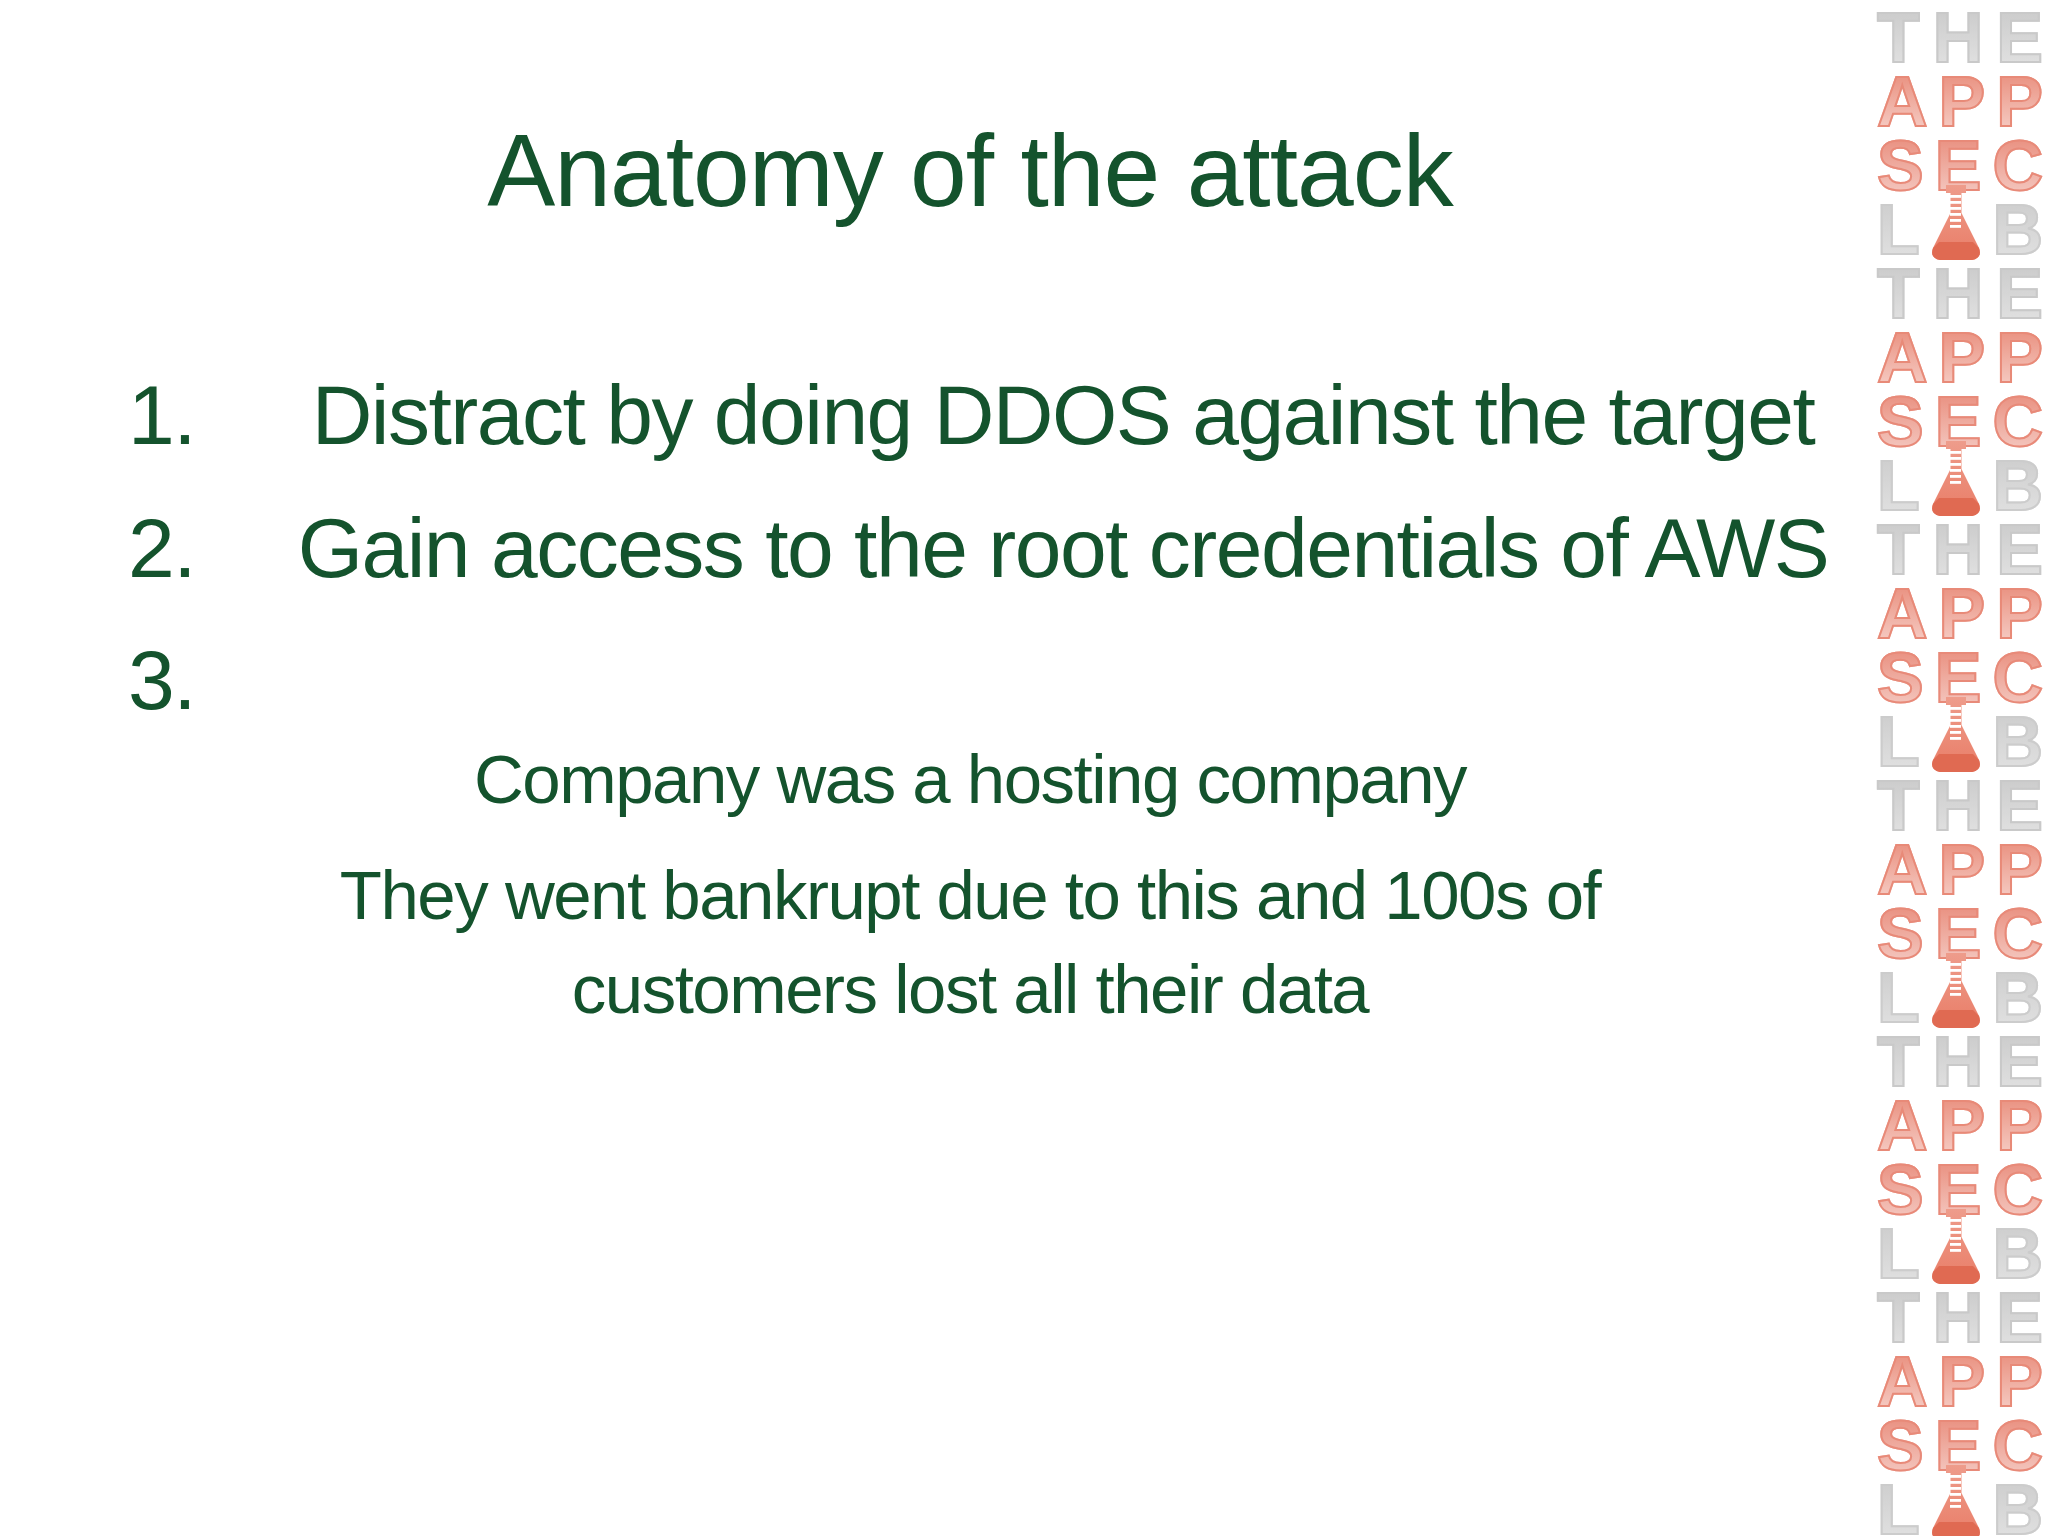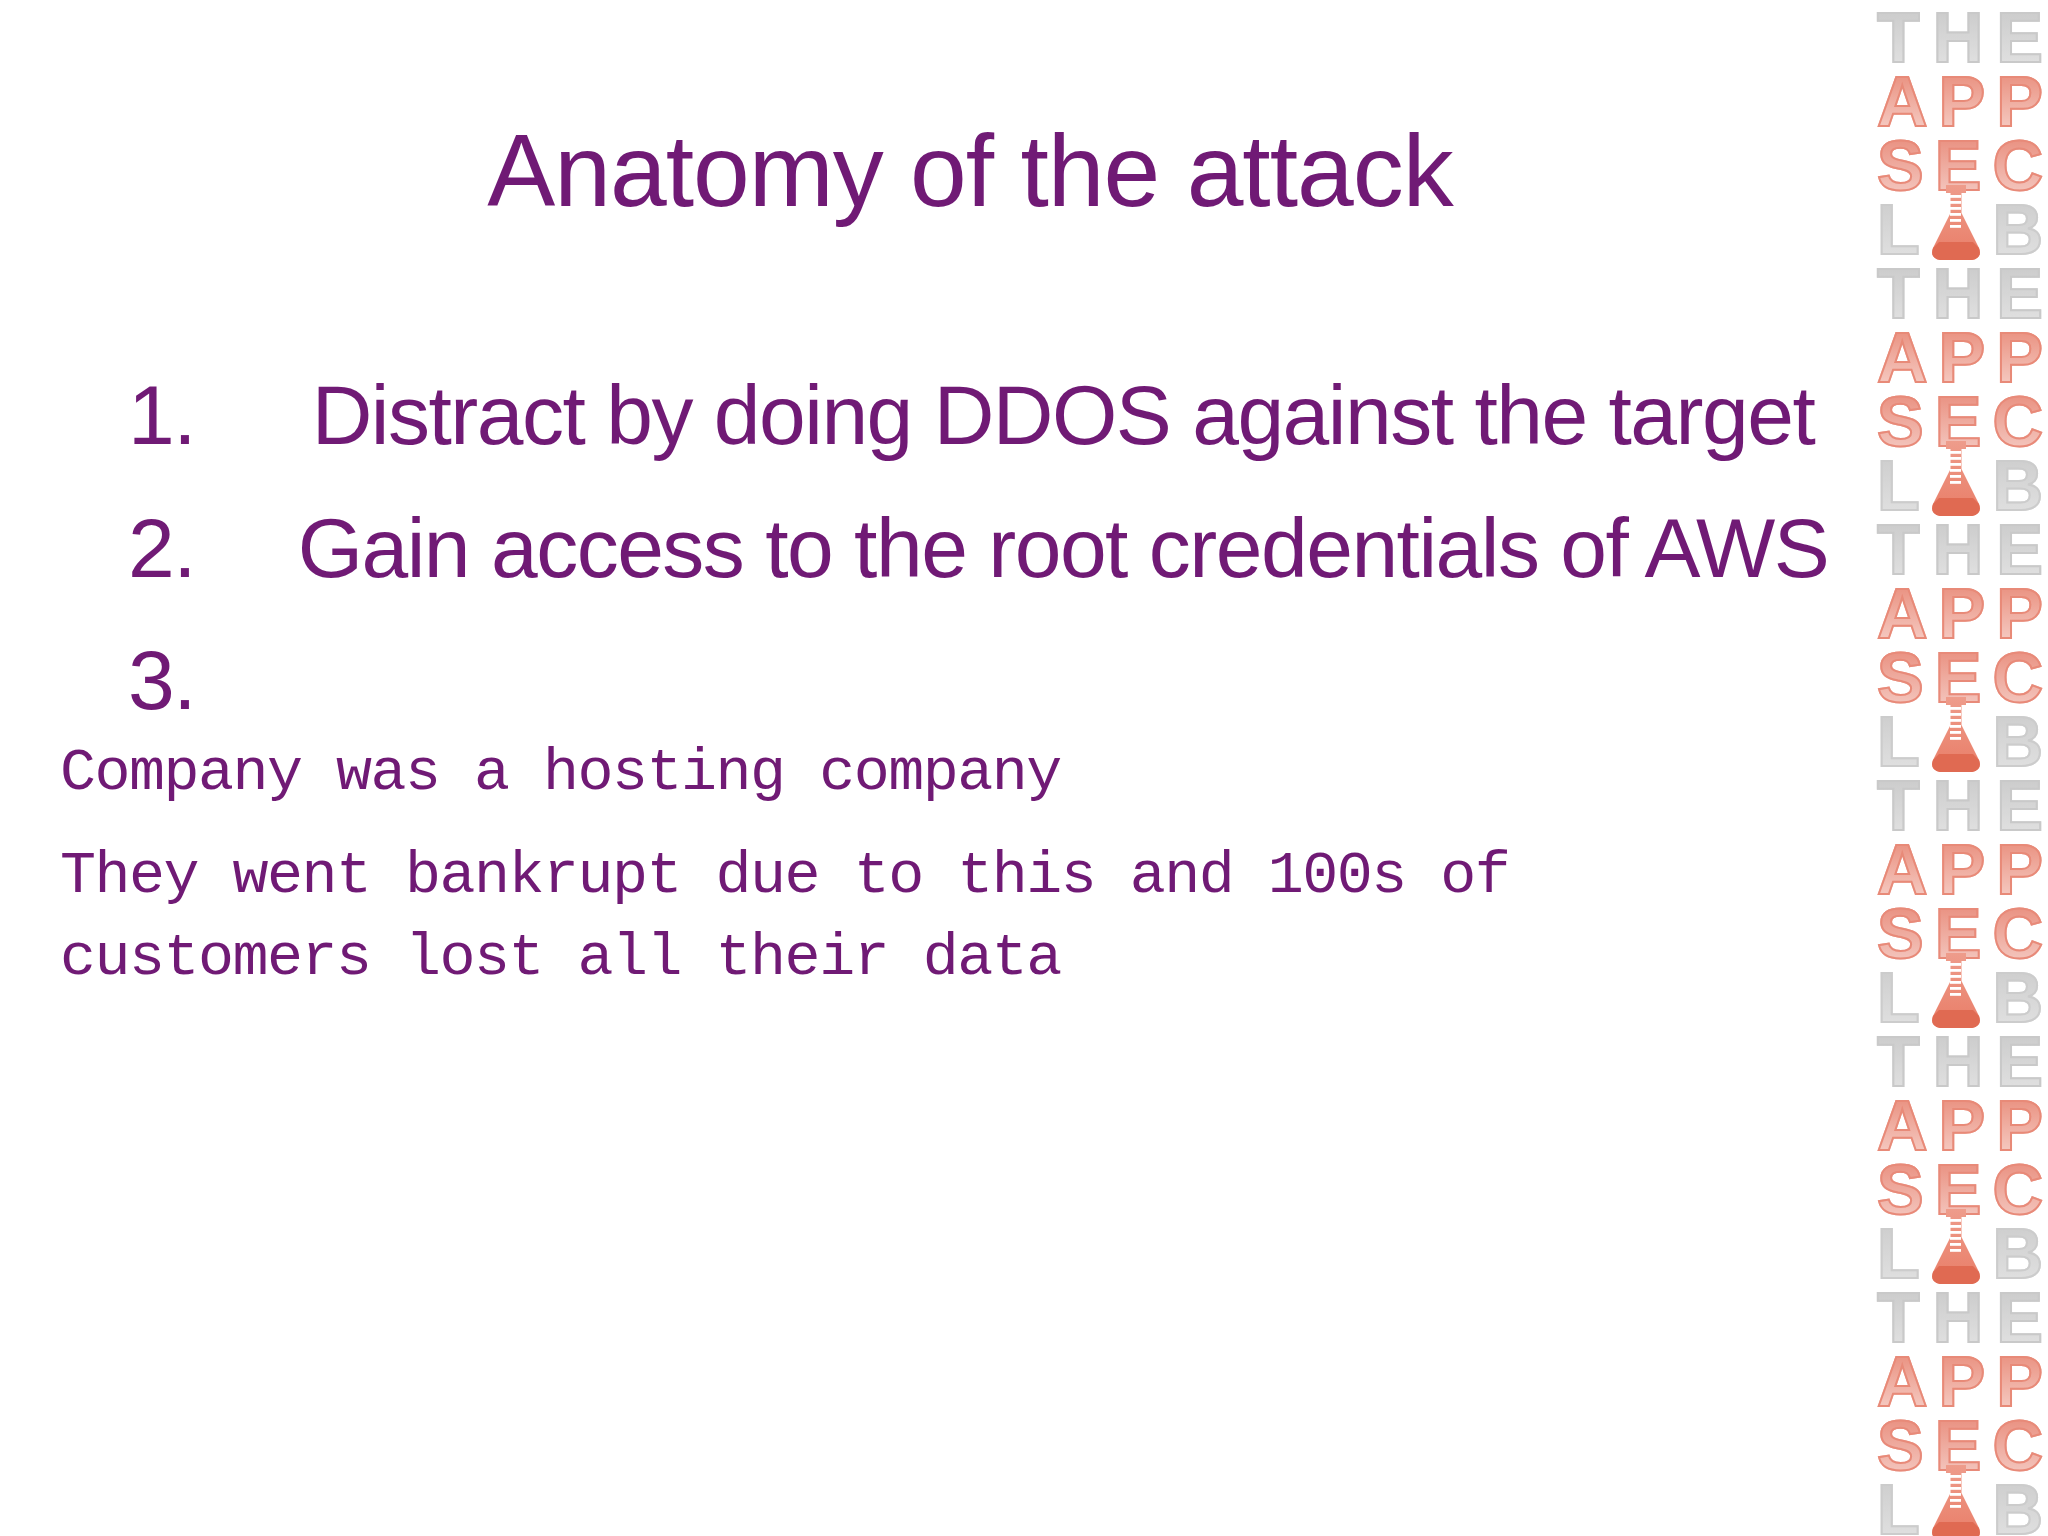--- a/index.html
+++ b/index.html
@@ -16,21 +16,21 @@
     width: 2048px;
     height: 1536px;
     background: #ffffff;
   }
   
   .slide {
     position: absolute;
     left: 60px;
     top: 0;
     width: 1820px;
-    color: #701a75;
+    color: #14532d;
   }
   .title {
     margin: 110px 0 0 0;
     text-align: center;
     font-size: 102px;
     font-weight: 400;
     letter-spacing: -1px;
     line-height: 1.2;
     white-space: nowrap;
   }
@@ -52,25 +52,24 @@
     left: 68px;
     top: 0;
   }
   .list .txt {
     display: block;
     white-space: pre-line;
     text-align: center;
   }
   .outro {
     margin-top: 128px;
-    text-align: left;
-    font-size: 60px;
+    text-align: center;
+    font-size: 69px;
     letter-spacing: -1.5px;
     line-height: 1.36;
-    font-family: Liberation Mono, monospace;
   }
   .outro p {
     margin: 0 0 22px 0;
     white-space: pre-line;
   }
   
   .watermark {
     position: absolute;
     top: 6px;
     right: 4px;

